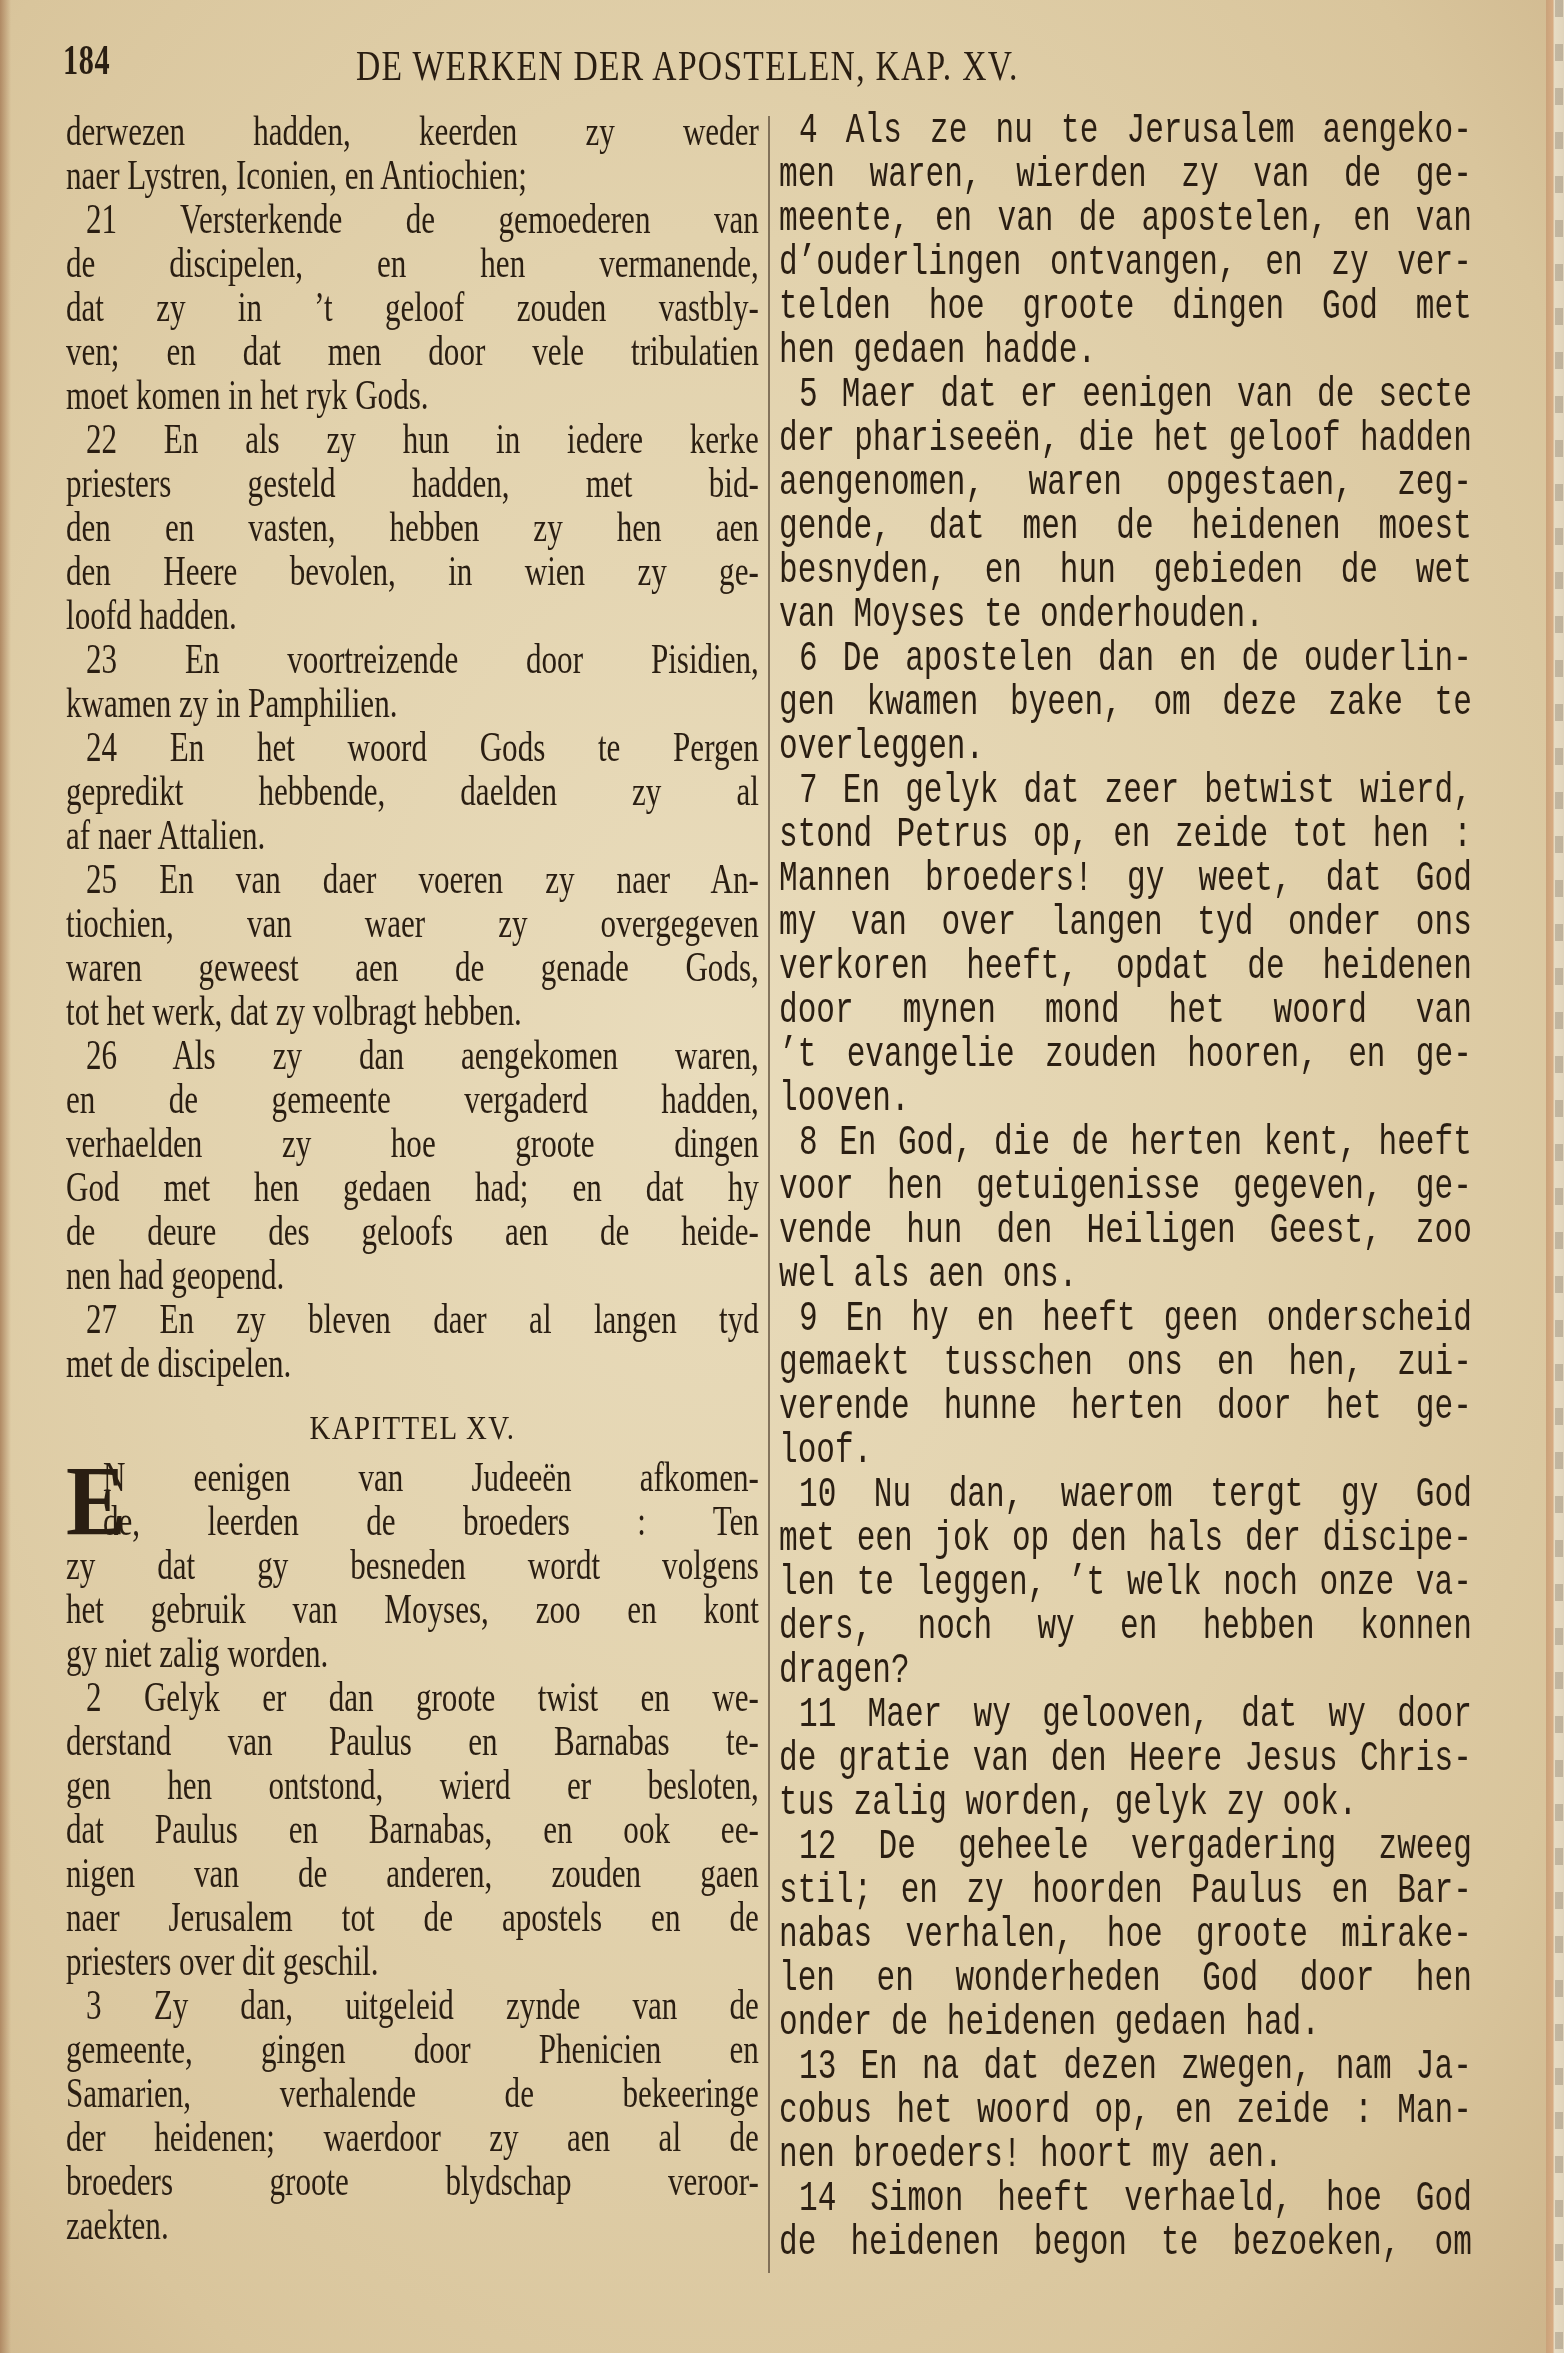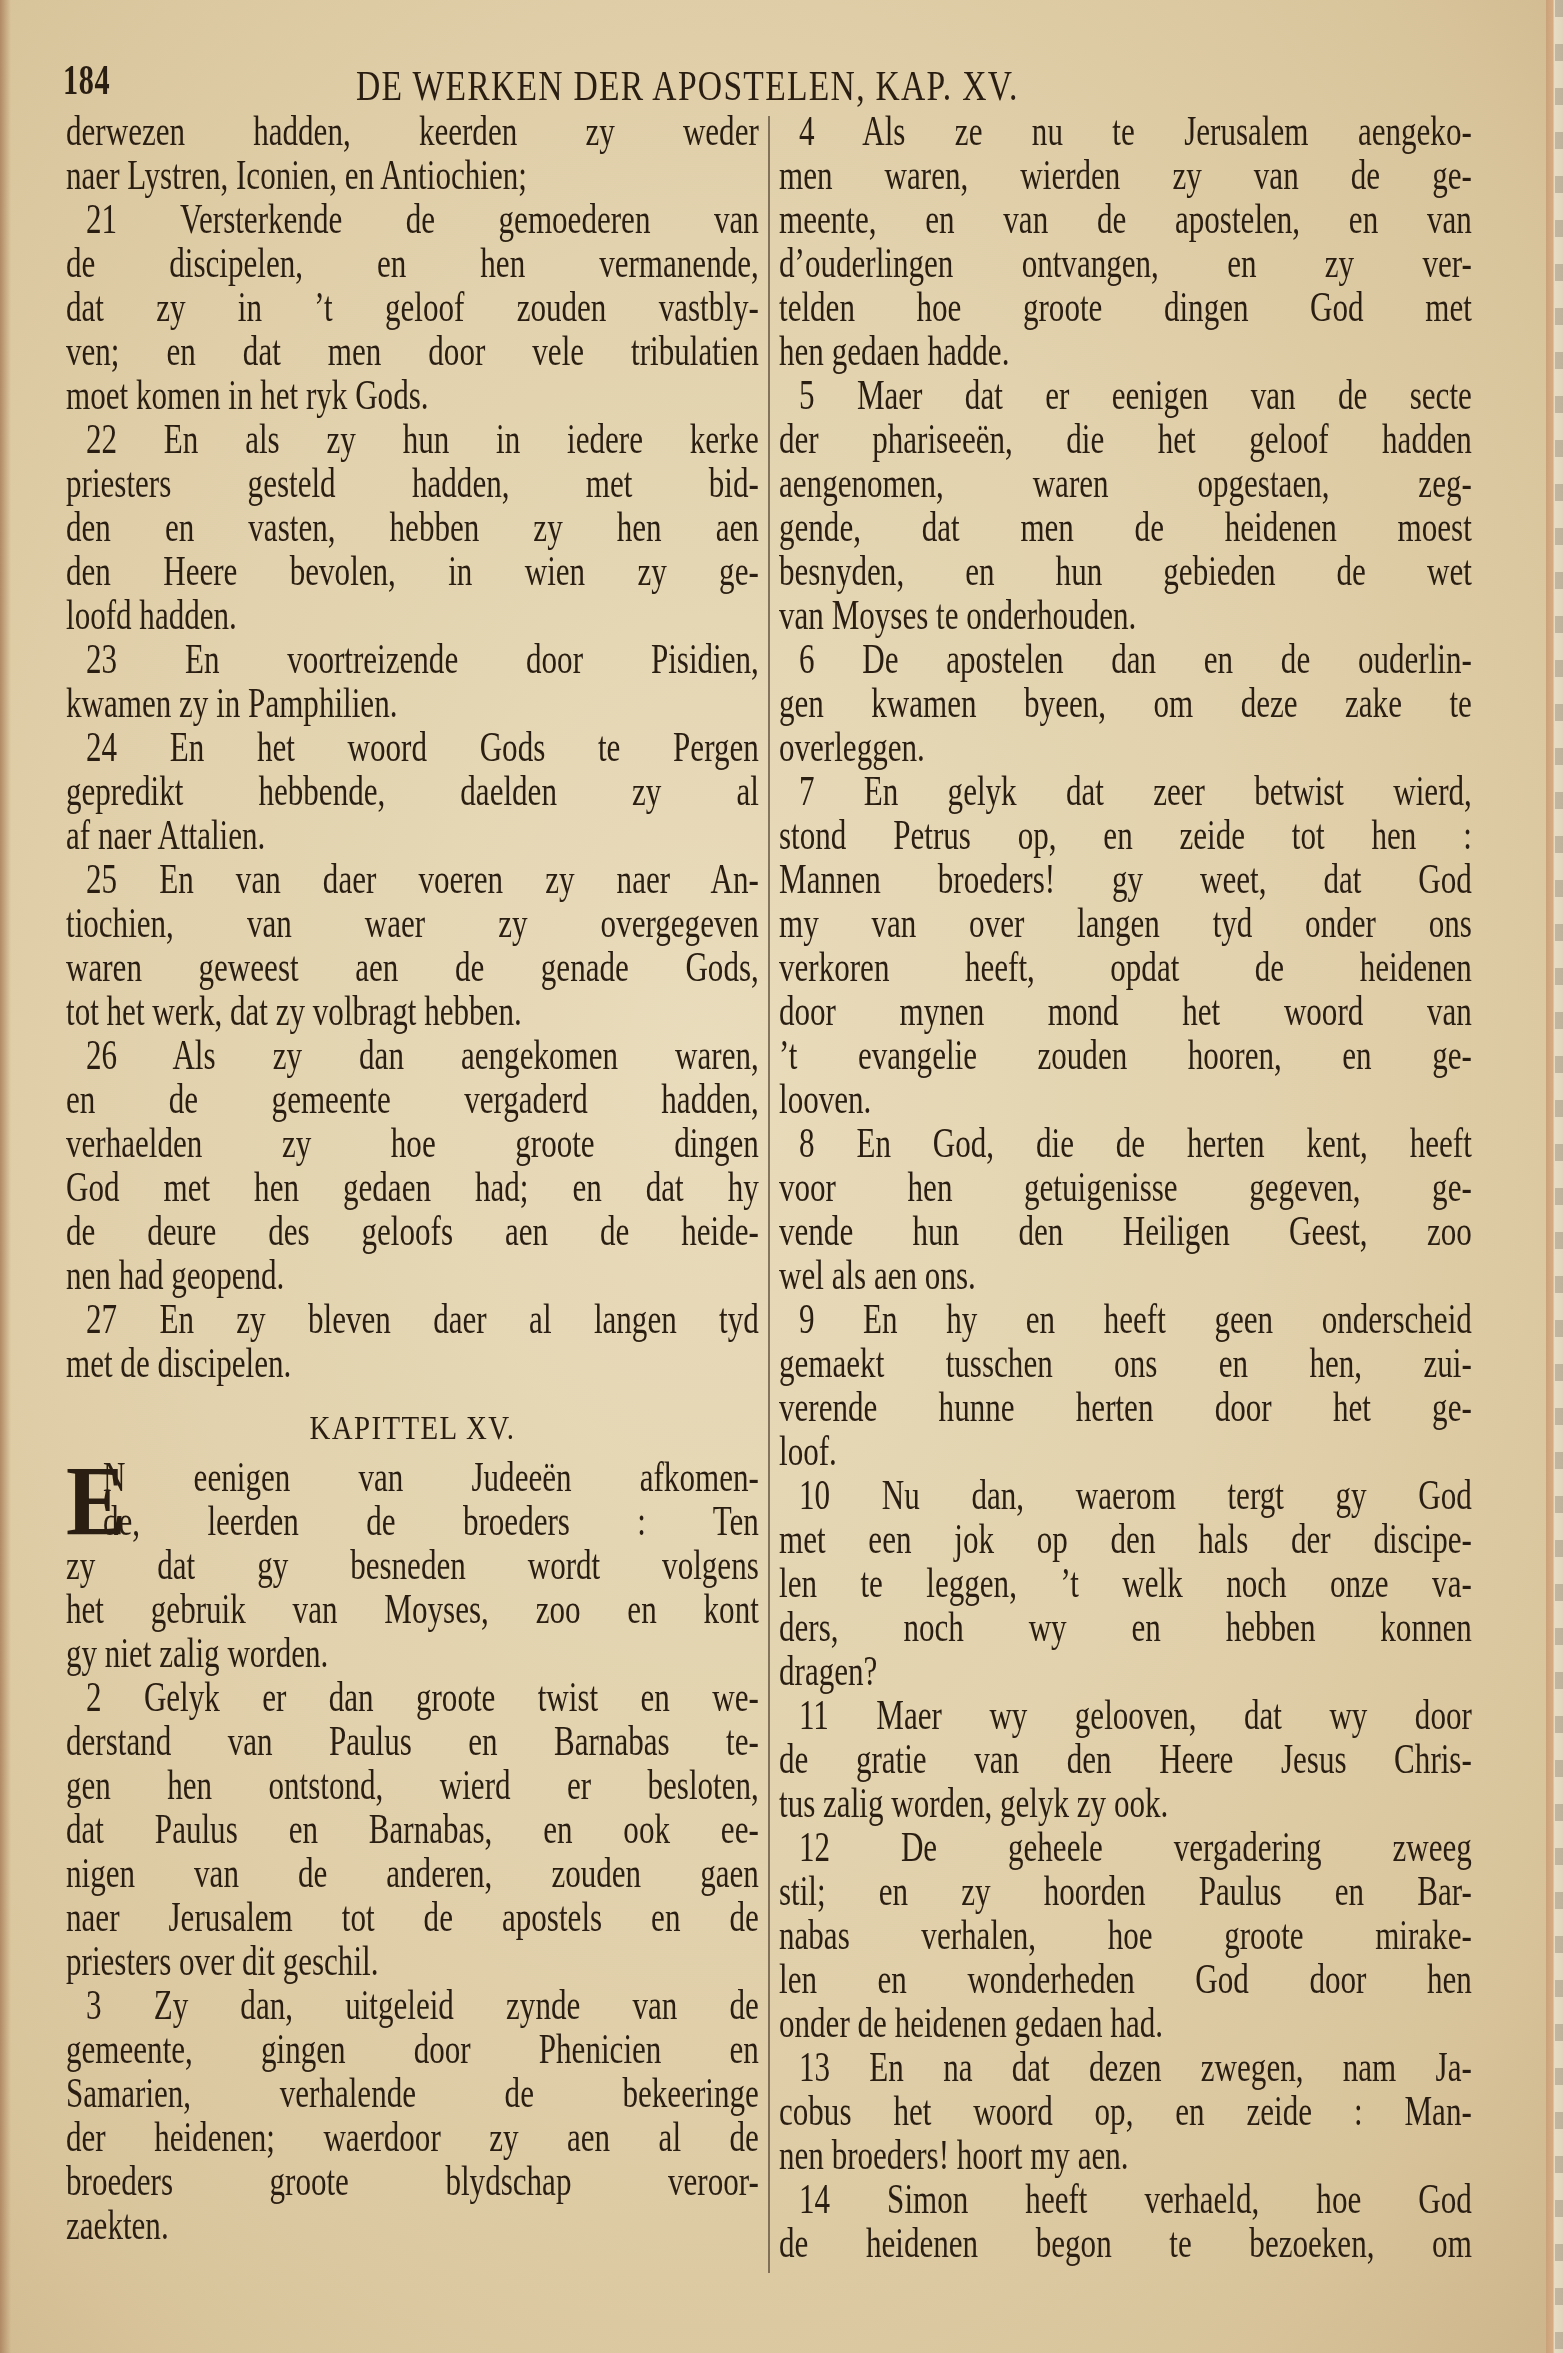--- a/index.html
+++ b/index.html
@@ -40,21 +40,20 @@
       width: 7.8px; height: 2354px;
       background: repeating-linear-gradient(to bottom, rgba(60,45,30,0.35) 0 17px, rgba(0,0,0,0) 17px 44px);
       opacity: 0.6;
     }
     .running-head {
       position: absolute;
       top: 36px;
       left: 63px;
       width: 1424px;
       height: 55px;
-      margin-top: 20px;
     }
     .page-number {
       position: absolute;
       left: 0; top: 0;
       font-size: 42px;
       letter-spacing: 0.8px;
       transform: scaleX(0.72);
       transform-origin: left top;
       font-weight: bold;
     }
@@ -67,21 +66,21 @@
       transform-origin: left top;
       white-space: nowrap;
     }
     .column {
       position: absolute;
       top: 109px;
       font-size: 42px;
       line-height: 44px;
     }
     .col-left { left: 66px; width: 693px; }
-    .col-right { left: 779px; width: 693px; }
+    .col-right { left: 779px; width: 693px; font-family: Liberation Mono, monospace; }
     .divider {
       position: absolute;
       left: 768px;
       top: 116px;
       width: 1.6px;
       height: 2157px;
       background: #5a4a38;
       opacity: 0.7;
     }
     .line {

